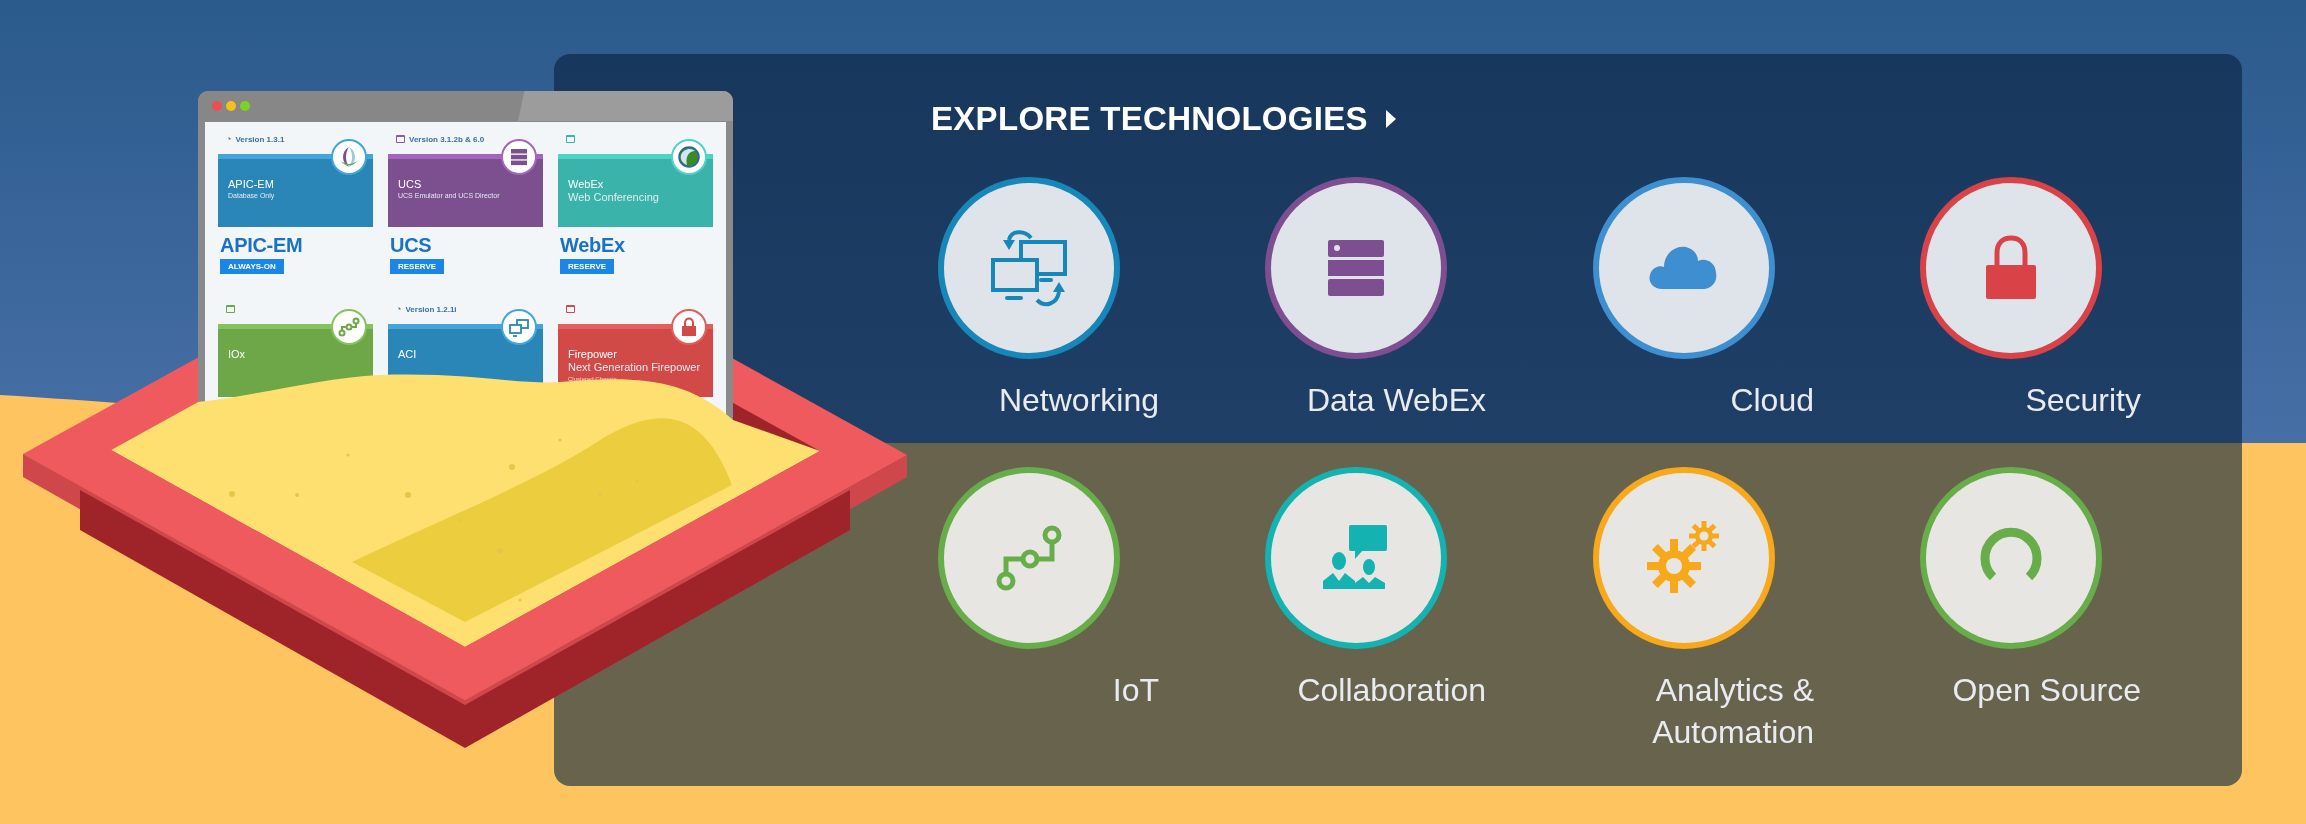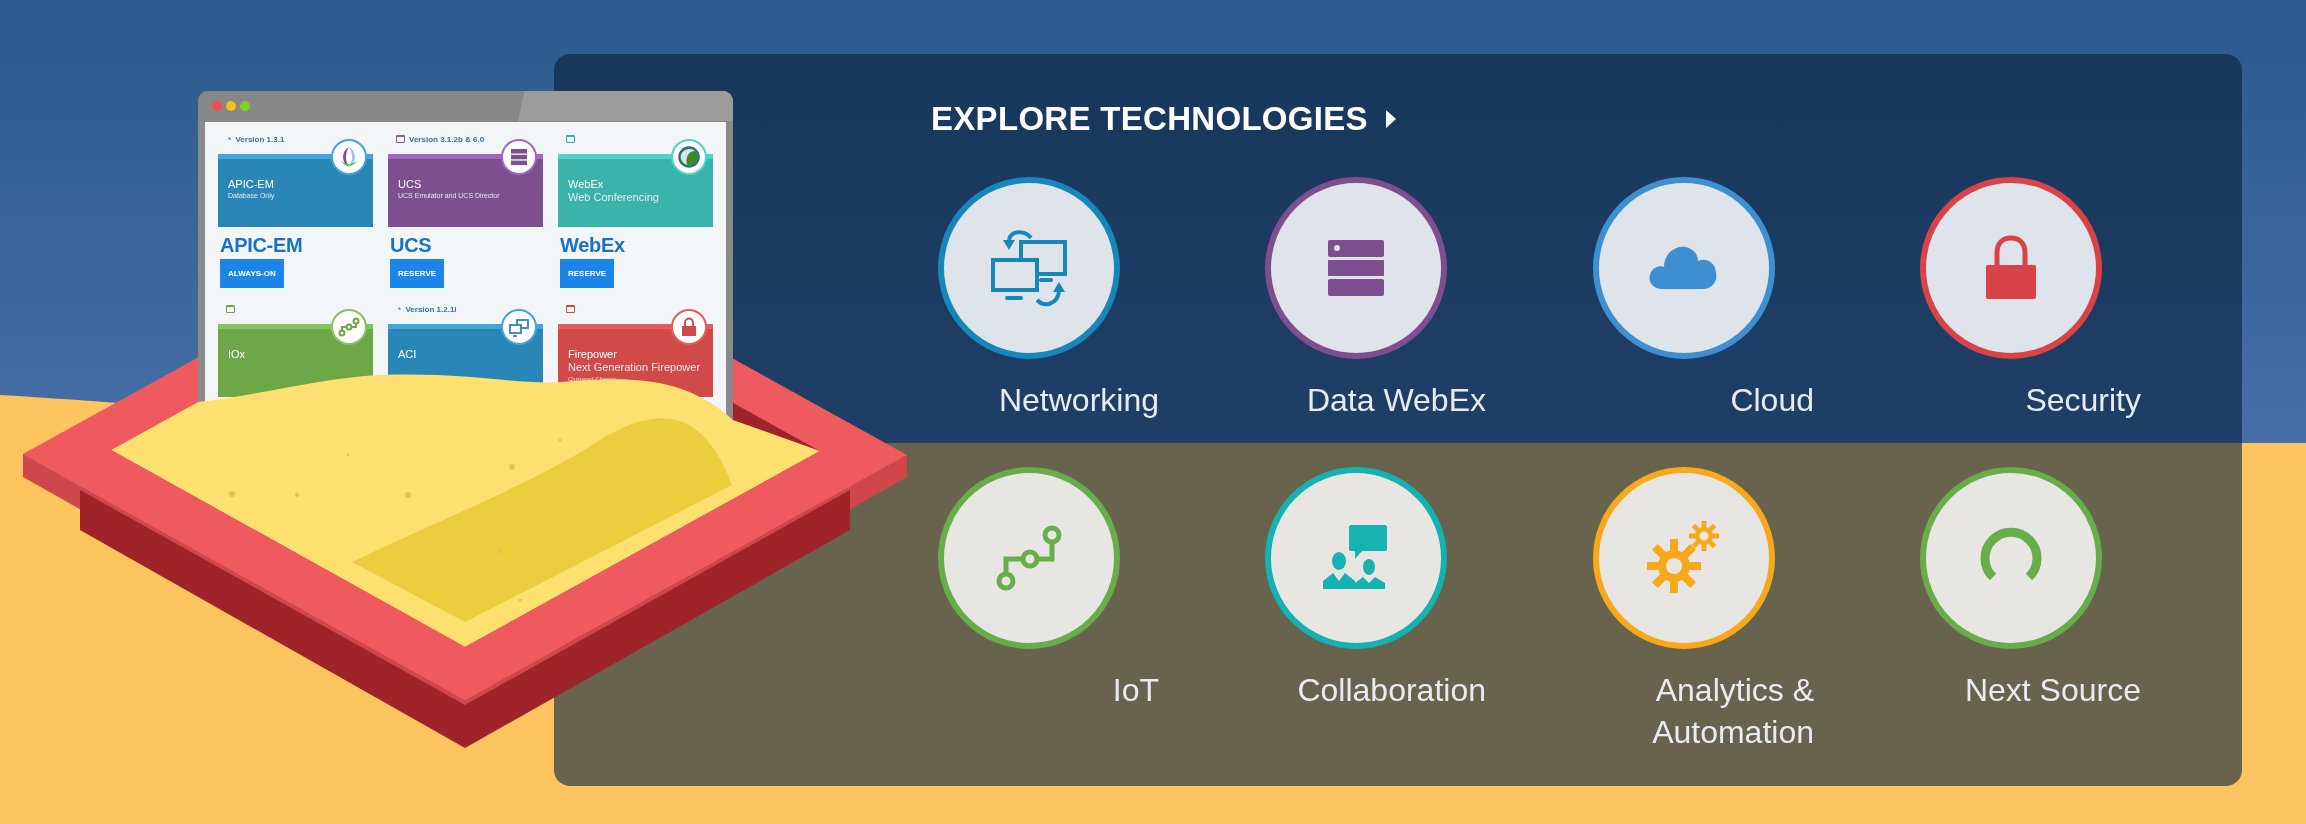--- a/index.html
+++ b/index.html
@@ -32,21 +32,21 @@
   .card .ver { position: absolute; left: 8px; top: 0; height: 14px; font-size: 8px; font-weight: bold; color: #3a6fa0; display: flex; align-items: center; gap: 4px; white-space: nowrap; }
   .card .ver .cal { width: 9px; height: 8px; border: 1.3px solid; border-top-width: 2.2px; border-radius: 1px; }
   .card .block { position: absolute; left: 0; top: 22px; width: 155px; height: 73px; }
   .card .block .stripe { position: absolute; left: 0; top: 0; width: 100%; height: 5px; }
   .card .block .t1 { position: absolute; left: 10px; top: 24px; font-size: 11px; color: #ffffff; }
   .card .block .t2 { position: absolute; left: 10px; top: 38px; font-size: 7px; color: #e4ecf2; }
   .card .block .t2.big { font-size: 11px; top: 37px; }
   .card .block .t3 { position: absolute; left: 10px; top: 52px; font-size: 6px; color: #f3d8d8; }
   .card .badge-icon { position: absolute; right: 6px; top: 7px; width: 36px; height: 36px; border-radius: 50%; background: #ffffff; border: 2px solid; display: flex; align-items: center; justify-content: center; }
   .card .name { position: absolute; left: 2px; top: 102px; font-size: 20px; font-weight: bold; color: #1a72c4; letter-spacing: -0.3px; }
-  .card .btn { position: absolute; left: 2px; top: 127px; height: 29px; padding: 0 8px; background: #1b85e8; color: #ffffff; font-size: 8px; font-weight: bold; display: flex; align-items: center; cursor: pointer; }
+  .card .btn { position: absolute; left: 2px; top: 127px; height: 15px; padding: 0 8px; background: #1b85e8; color: #ffffff; font-size: 8px; font-weight: bold; display: flex; align-items: center; cursor: pointer; }
 
   .sandbox { position: absolute; left: 0; top: 0; width: 2306px; height: 824px; pointer-events: none; }
 </style>
 </head>
 <body>
 
 <svg class="sky" viewBox="0 0 2306 824" width="2306" height="824">
   <defs>
     <linearGradient id="skyg" x1="0" y1="0" x2="0" y2="1">
       <stop offset="0" stop-color="#2b5a8c"></stop>
@@ -176,21 +176,21 @@
       <div>Automation</div>
     </div>
   </div>
 
   <div class="tech row2" style="left:1327px; top:413px;">
     <div class="circle" style="border-color:#67ad4a;">
       <svg width="70" height="70" viewBox="0 0 70 70">
         <path d="M17 54 A26 26 0 1 1 53 54" fill="none" stroke="#67ad4a" stroke-width="9"></path>
       </svg>
     </div>
-    <div class="label">Next Source</div>
+    <div class="label">Open Source</div>
   </div>
 </div>
 
 <svg class="sandbox" viewBox="0 0 2306 824" width="2306" height="824">
 
   <polygon points="23,454 465,210 907,455 465,700" fill="#ef5a5e"></polygon>
 
   <polygon points="111,450 465,255 820,451 465,647" fill="#9f242a"></polygon>
 </svg>
 

